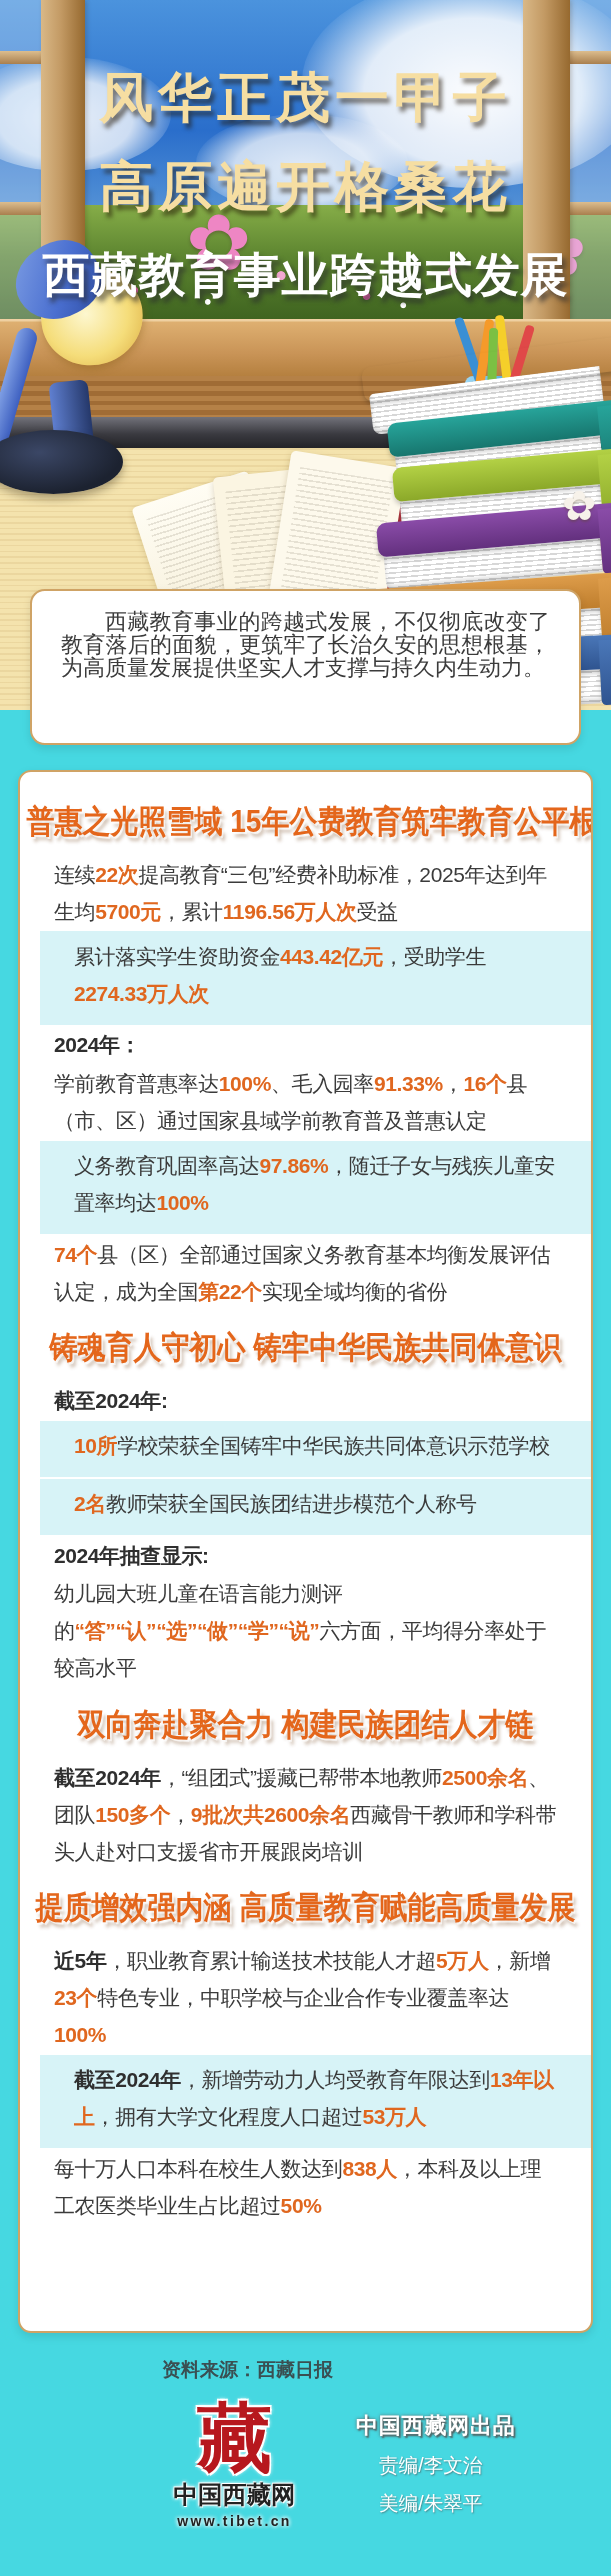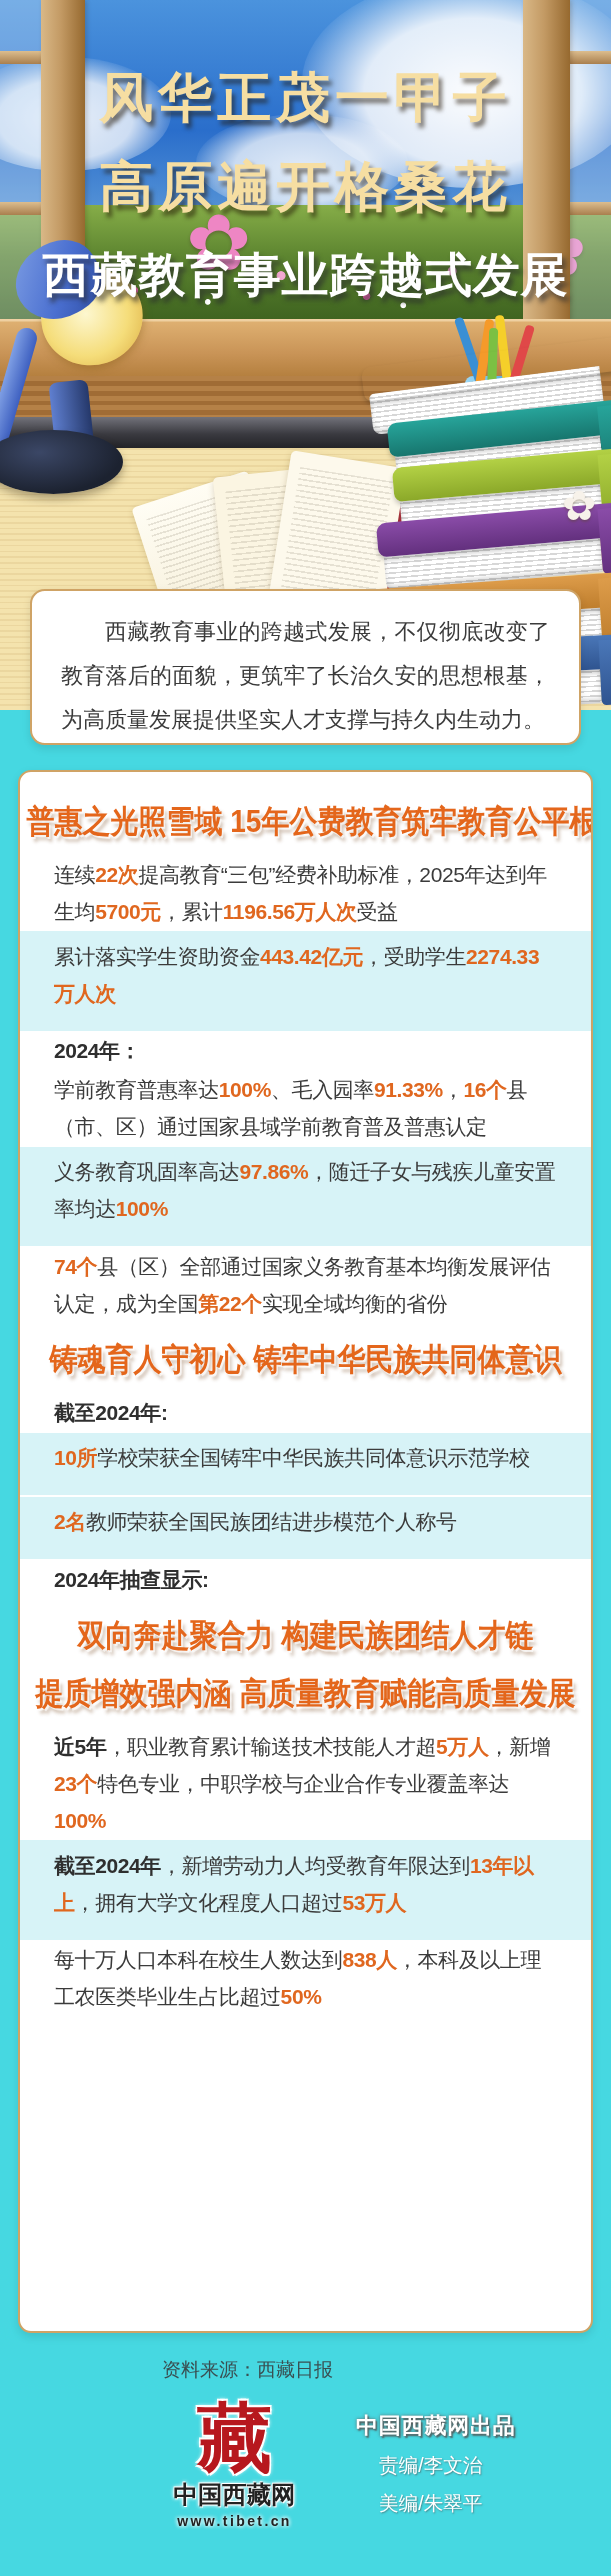--- a/index.html
+++ b/index.html
@@ -95,37 +95,37 @@
 
   
   .htitle{position:absolute;left:0;width:611px;text-align:center;font-weight:bold;white-space:nowrap;}
   .t1{top:62px;font-size:54px;letter-spacing:4.9px;color:#f6dea2;text-shadow:3.3px 4.9px 4.1px rgba(35,22,5,.55);}
   .t2{top:151px;font-size:54px;letter-spacing:4.9px;color:#f6dea2;text-shadow:3.3px 4.9px 4.1px rgba(35,22,5,.55);}
   .t3{top:244px;font-size:47px;letter-spacing:0.8px;color:#ffffff;text-shadow:3.3px 4.9px 5.7px rgba(40,40,45,.65);}
 
   
   .intro-card{position:absolute;top:589px;left:30px;width:551px;height:156px;background:#ffffff;
        border:2.4px solid #cfa365;border-radius:14.7px;box-sizing:border-box;box-shadow:0 3.3px 8.1px rgba(0,0,0,.10);}
-  .intro-card p{margin:19px 29px 0;font-size:22px;line-height:44px;color:#3b3b3b;text-indent:2em;text-align:justify;}
+  .intro-card p{margin:19px 29px 0;font-size:22px;line-height:23px;color:#3b3b3b;text-indent:2em;text-align:justify;}
 
   .main-card{position:absolute;top:770px;left:18px;width:575px;height:1563px;background:#ffffff;
        border:2.4px solid #cfa365;border-radius:13px;box-sizing:border-box;overflow:hidden;
        padding:23px 0 0;box-shadow:0 3.3px 8.1px rgba(0,0,0,.10);}
   .sec-title{margin:19.6px 6.5px 14.7px;text-align:center;font-size:28px;font-weight:900;color:#e4661b;
        letter-spacing:0;transform:scaleY(1.12);white-space:nowrap;
        text-shadow:1.6px 1.6px 0 rgba(255,255,255,.65),3.3px 4.1px 3.3px rgba(110,60,15,.32);}
   .sec-title:first-child{margin-top:8.1px;}
   .row{padding:0 34px;margin:1.6px 0;font-size:21px;line-height:37px;color:#3b3b3b;letter-spacing:-0.4px;}
-  .row.stripe{background:#d7f3f7;padding-top:6.5px;padding-bottom:19px;}
+  .row.stripe{background:#d7f3f7;padding-top:6.5px;padding-bottom:13px;margin-left:20px;}
   .row .o{color:#e0671f;font-weight:bold;}
   .row .b{color:#2f2f2f;font-weight:bold;}
 
   
   .source-line{position:absolute;top:2357px;left:0;width:495px;text-align:center;
-       font-size:19px;color:#3a4f52;font-weight:400;}
+       font-size:19px;color:#3a4f52;font-weight:700;}
   .logo-block{position:absolute;top:2401px;left:145px;width:179px;text-align:center;}
   .logo-glyph{font-size:75px;line-height:1;font-weight:900;color:#b7181e;
        text-shadow:0 0 4.9px #fff,0 0 4.9px #fff,1.6px 1.6px 0 #fff,-1.6px 1.6px 0 #fff,1.6px -1.6px 0 #fff,-1.6px -1.6px 0 #fff;}
   .logo-name{margin-top:3.3px;font-size:24.4px;font-weight:bold;color:#222;
        text-shadow:0 0 4.1px #fff,0 0 4.1px #fff,0.8px 0.8px 0 #fff,-0.8px -0.8px 0 #fff;}
   .logo-url{margin-top:1.6px;font-size:14px;font-weight:bold;letter-spacing:2.4px;color:#222;
        text-shadow:0 0 4.1px #fff,0 0 4.1px #fff;}
   .credits{position:absolute;top:2411px;left:356px;width:212px;}
   .publisher{font-size:22px;font-weight:bold;color:#ffffff;letter-spacing:0.8px;
        text-shadow:0 0 3.3px rgba(95,95,95,.95),1.6px 1.6px 1.6px rgba(80,80,80,.85);}
@@ -239,21 +239,23 @@
         <div class="row stripe"><span>累计落实学生资助资金</span><span class="o">443.42亿元</span><span>，受助学生</span><span class="o">2274.33万人次</span></div>
         <div class="row"><span class="b">2024年：</span></div>
         <div class="row"><span>学前教育普惠率达</span><span class="o">100%</span><span>、毛入园率</span><span class="o">91.33%</span><span>，</span><span class="o">16个</span><span>县（市、区）通过国家县域学前教育普及普惠认定</span></div>
         <div class="row stripe"><span>义务教育巩固率高达</span><span class="o">97.86%</span><span>，随迁子女与残疾儿童安置率均达</span><span class="o">100%</span></div>
         <div class="row"><span class="o">74个</span><span>县（区）全部通过国家义务教育基本均衡发展评估认定，成为全国</span><span class="o">第22个</span><span>实现全域均衡的省份</span></div>
         <div class="sec-title">铸魂育人守初心 铸牢中华民族共同体意识</div>
         <div class="row"><span class="b">截至2024年:</span></div>
         <div class="row stripe"><span class="o">10所</span><span>学校荣获全国铸牢中华民族共同体意识示范学校</span></div>
         <div class="row stripe"><span class="o">2名</span><span>教师荣获全国民族团结进步模范个人称号</span></div>
         <div class="row"><span class="b">2024年抽查显示:</span></div>
+        <div class="row"><span>幼儿园大班儿童在语言能力测评的</span><span class="o">“答”“认”“选”“做”“学”“说”</span><span>六方面，平均得分率处于较高水平</span></div>
         <div class="sec-title">双向奔赴聚合力 构建民族团结人才链</div>
+        <div class="row"><span class="b">截至2024年</span><span>，“组团式”援藏已帮带本地教师</span><span class="o">2500余名</span><span>、团队</span><span class="o">150多个</span><span>，</span><span class="o">9批次共2600余名</span><span>西藏骨干教师和学科带头人赴对口支援省市开展跟岗培训</span></div>
         <div class="sec-title">提质增效强内涵 高质量教育赋能高质量发展</div>
         <div class="row"><span class="b">近5年</span><span>，职业教育累计输送技术技能人才超</span><span class="o">5万人</span><span>，新增</span><span class="o">23个</span><span>特色专业，中职学校与企业合作专业覆盖率达</span><span class="o">100%</span></div>
         <div class="row stripe"><span class="b">截至2024年</span><span>，新增劳动力人均受教育年限达到</span><span class="o">13年以上</span><span>，拥有大学文化程度人口超过</span><span class="o">53万人</span></div>
         <div class="row"><span>每十万人口本科在校生人数达到</span><span class="o">838人</span><span>，本科及以上理工农医类毕业生占比超过</span><span class="o">50%</span></div>
       </div>
   </div>
 
   <div class="source-line">资料来源：西藏日报</div>
 
   <div class="logo-block">

